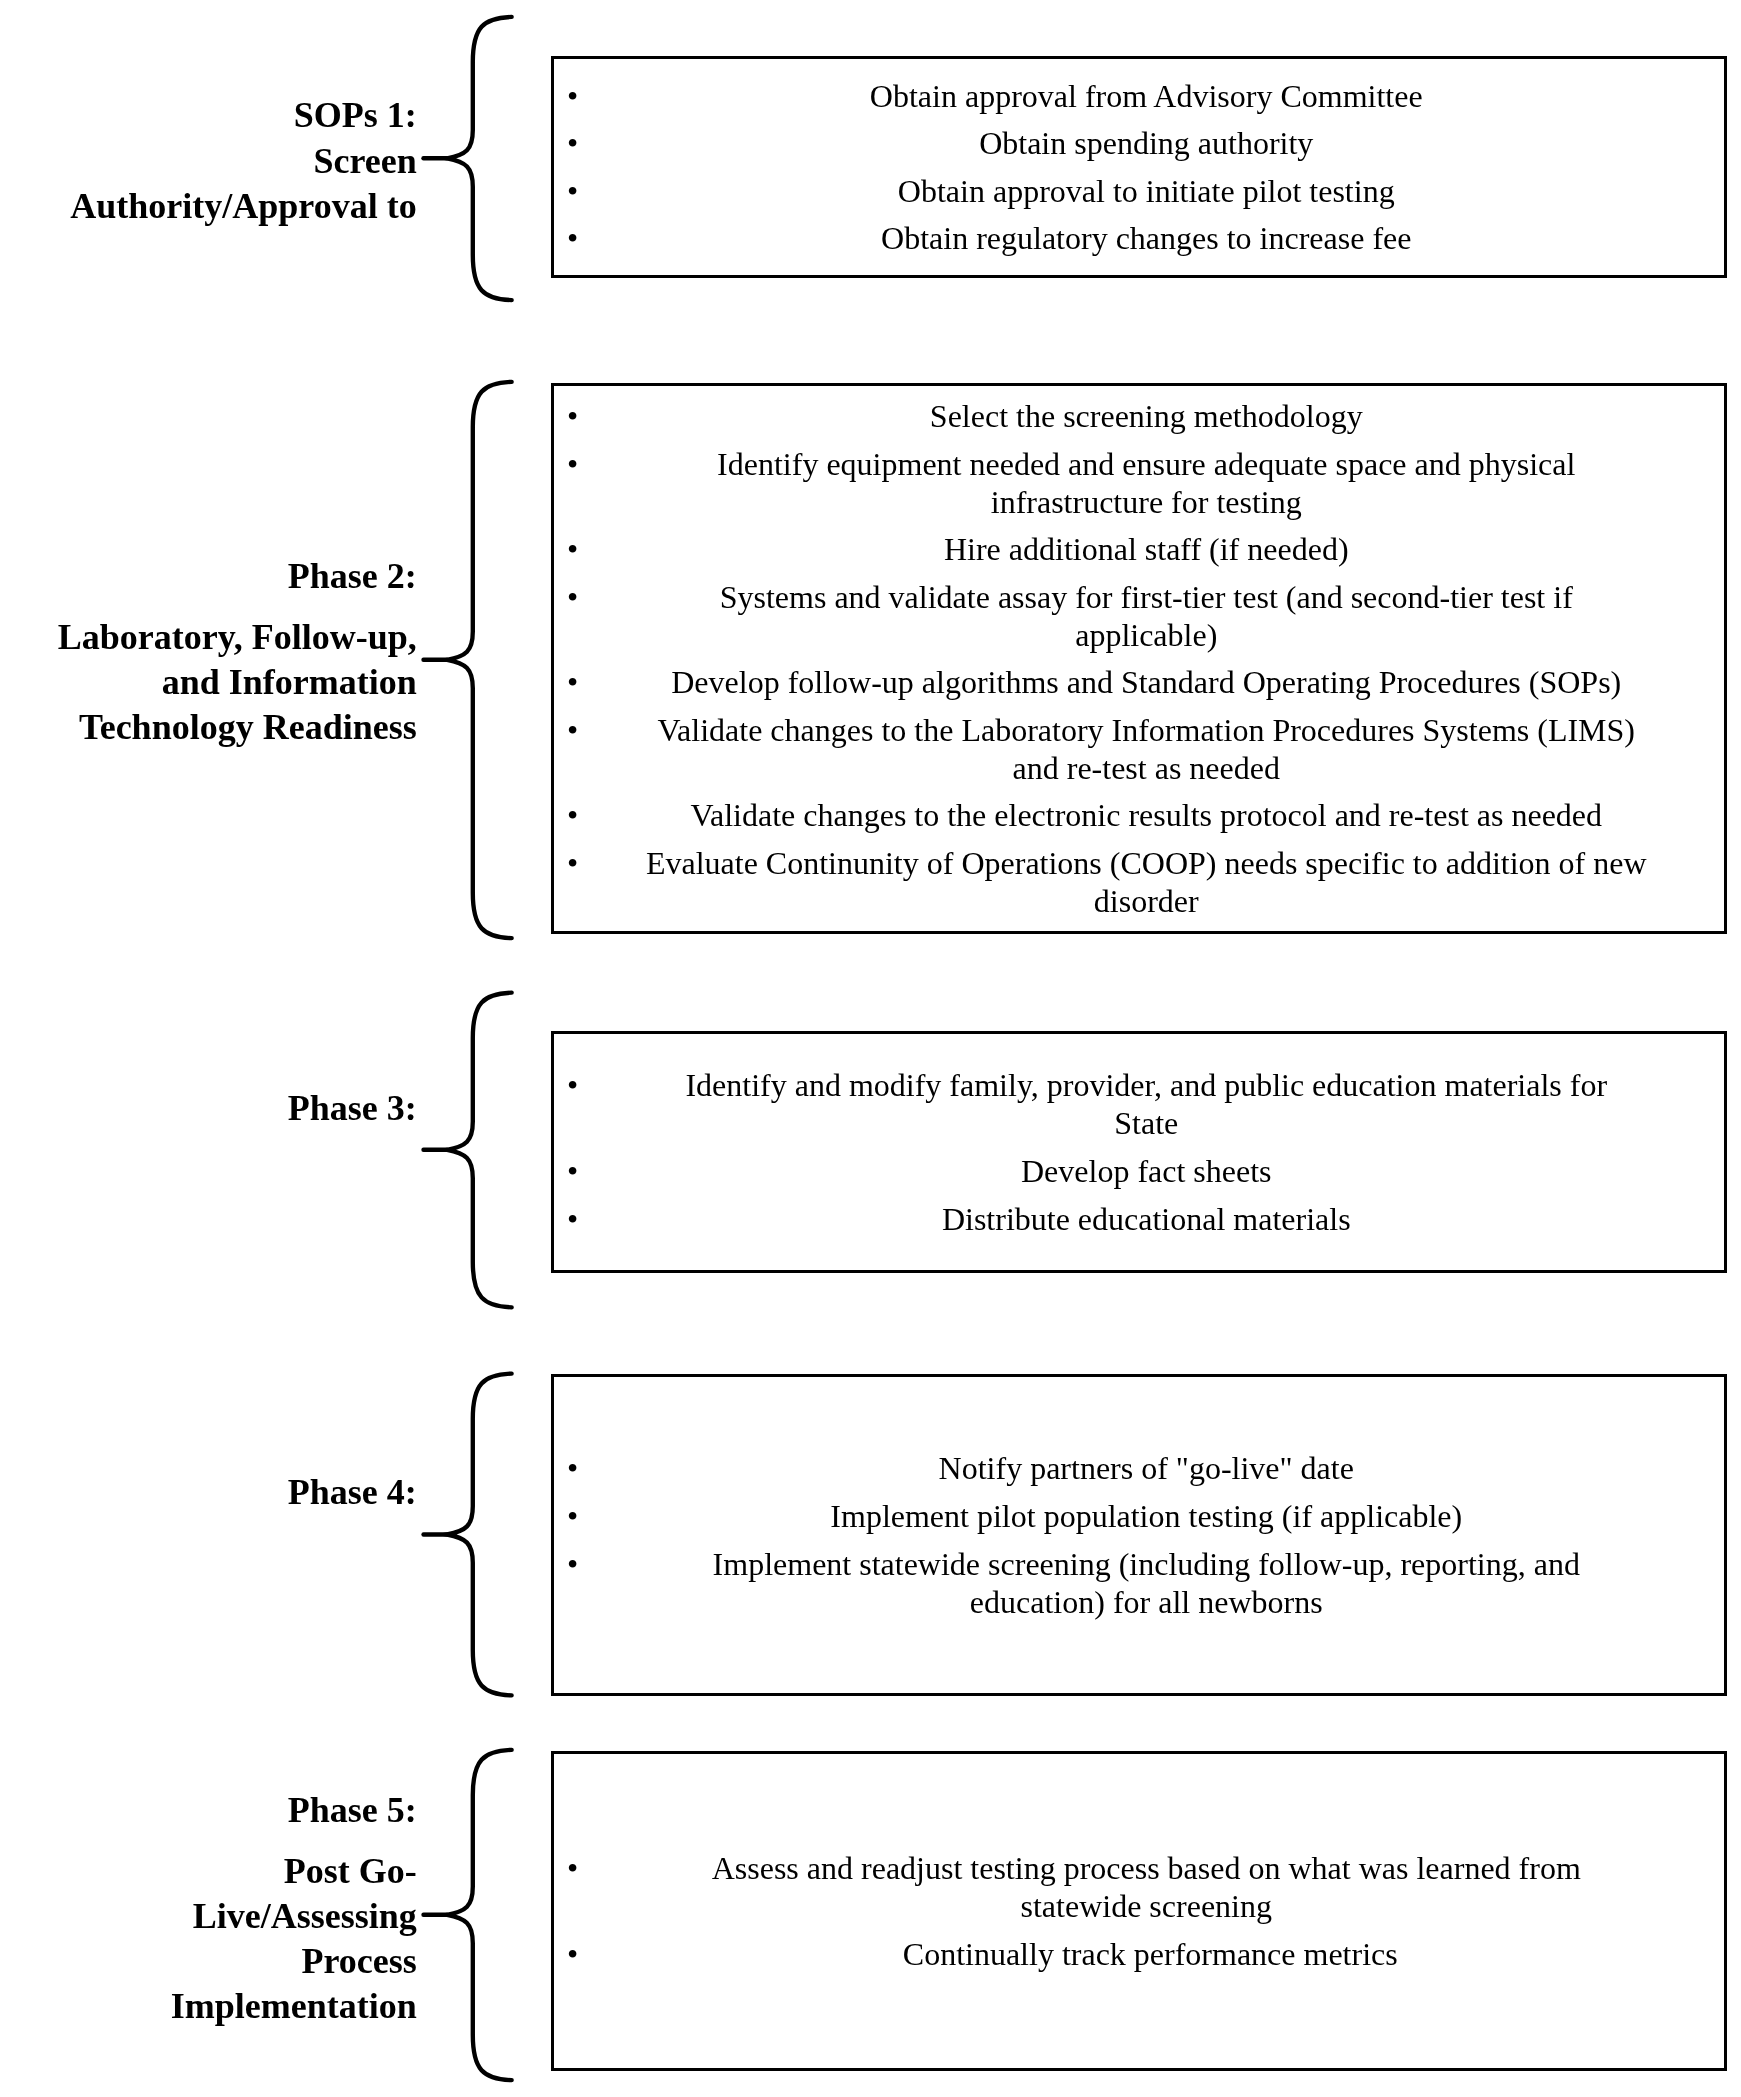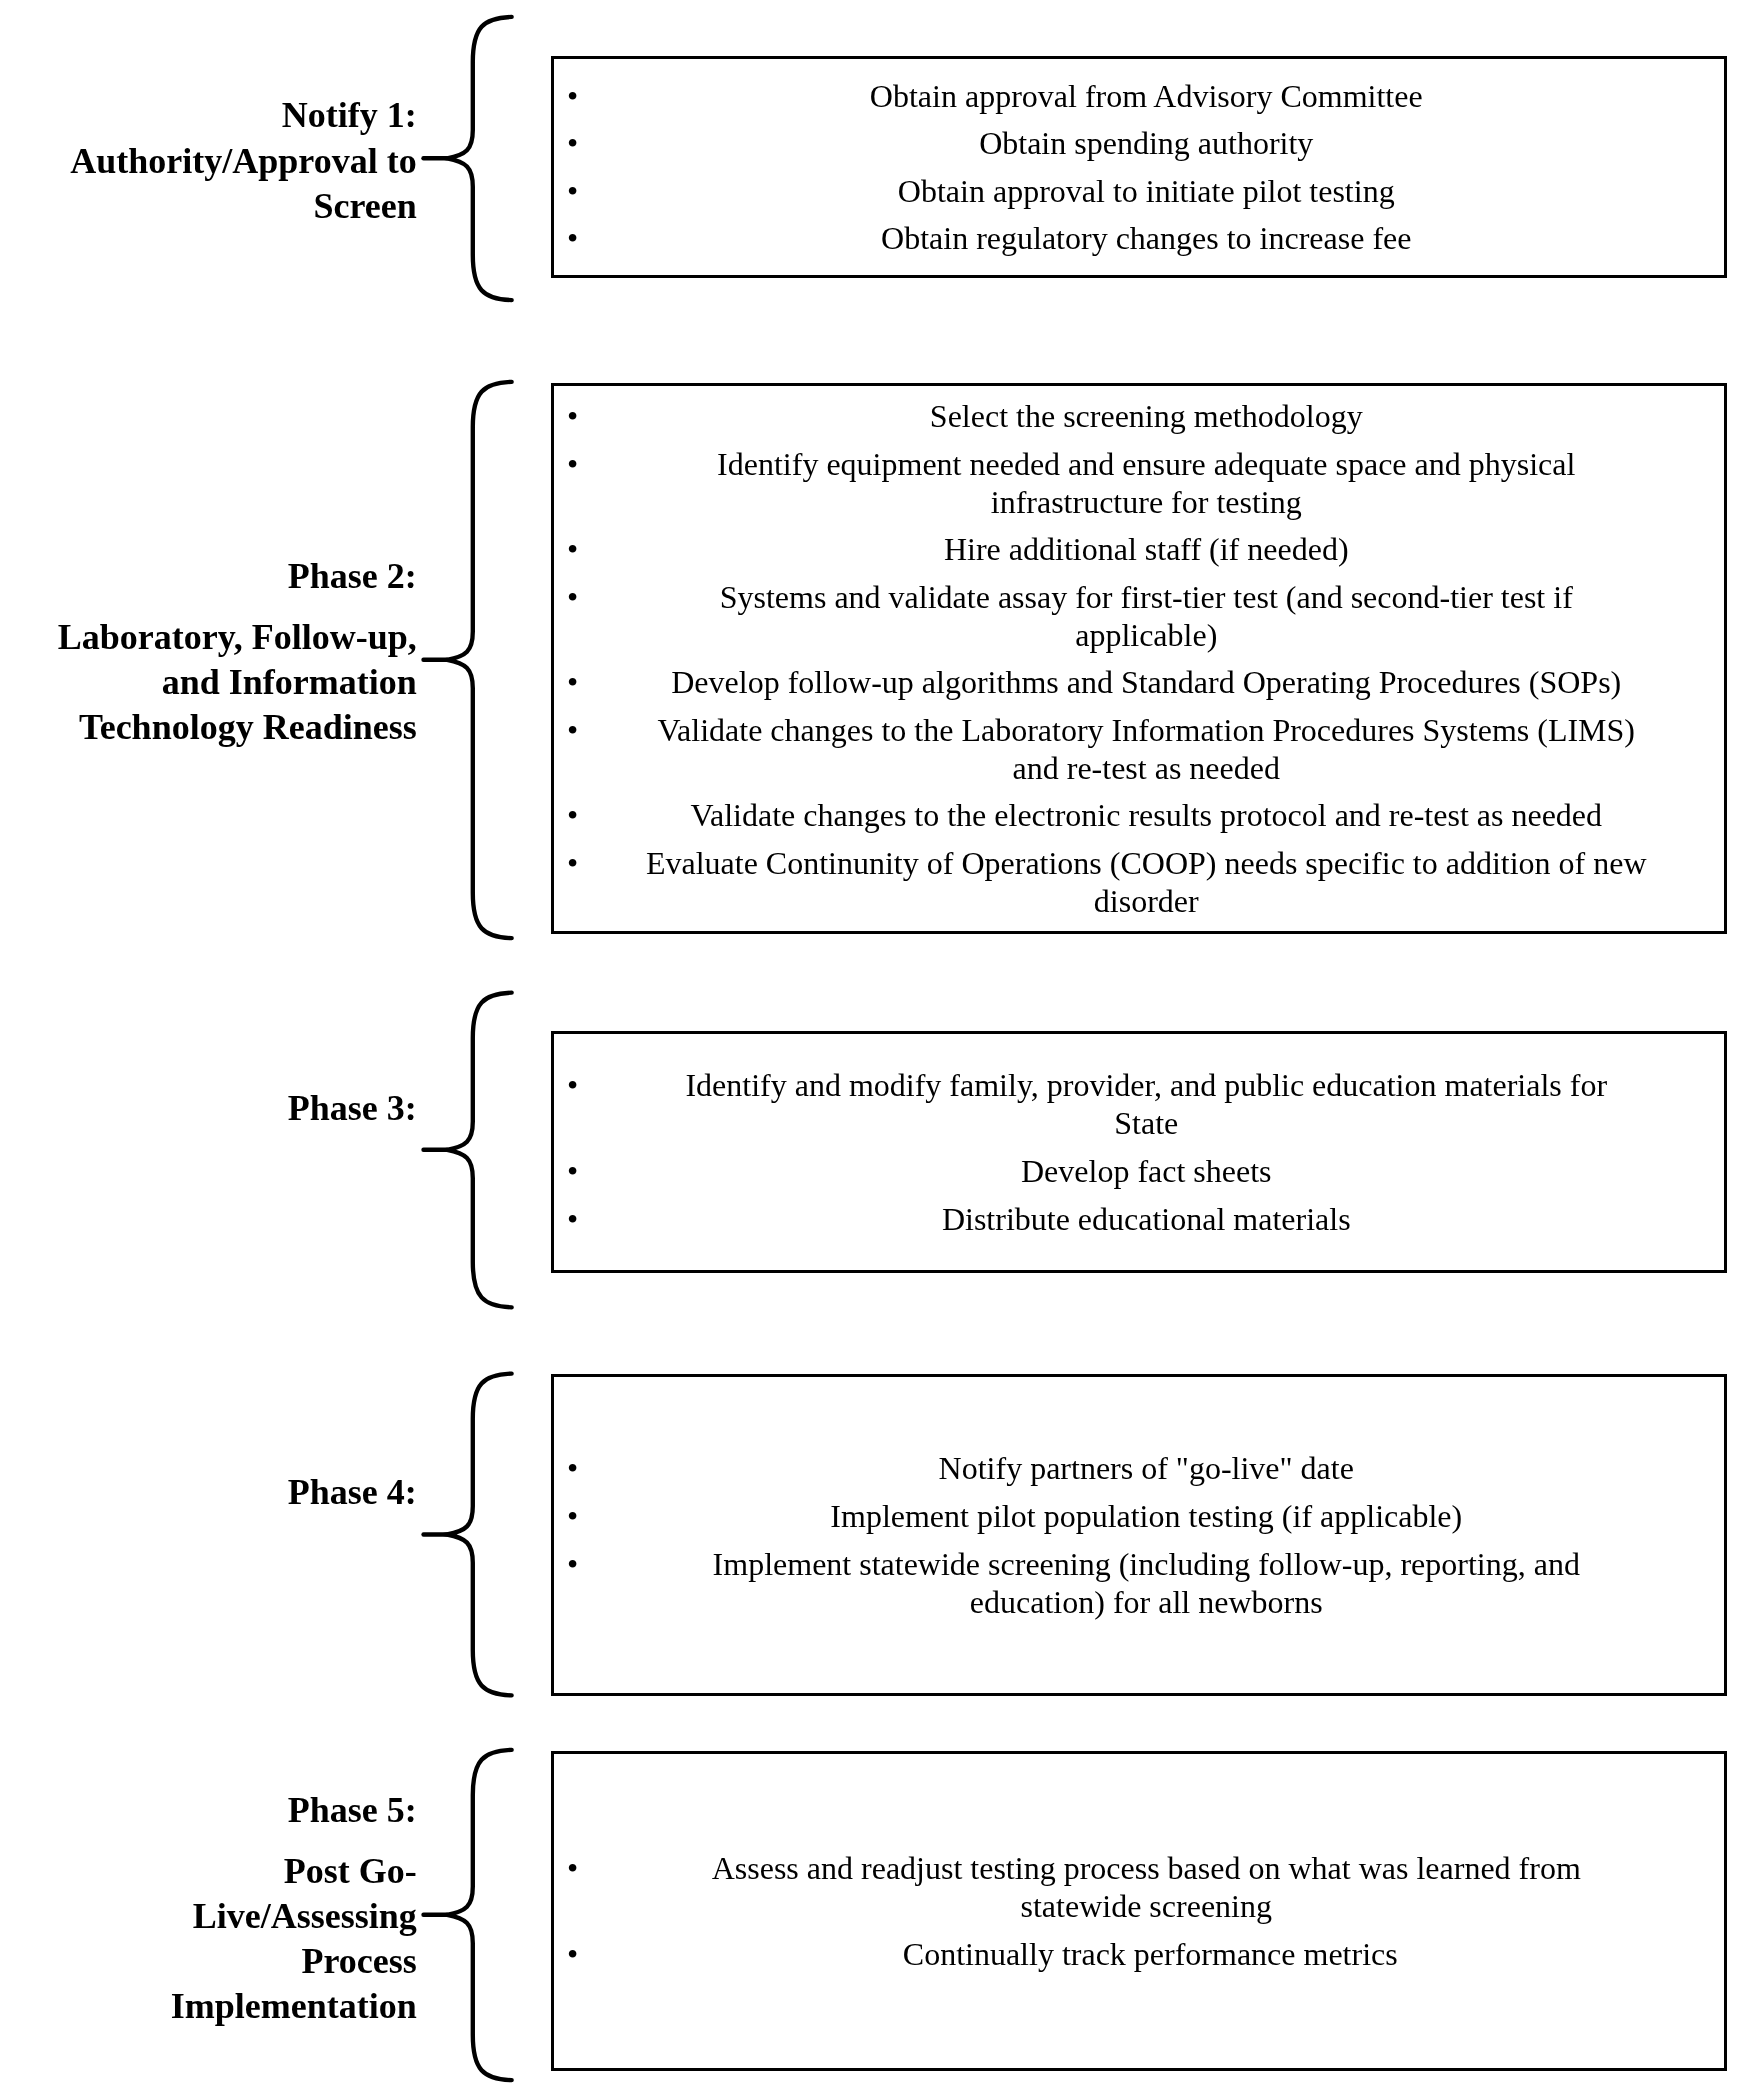--- a/index.html
+++ b/index.html
@@ -61,23 +61,23 @@
     white-space: pre-wrap;
     text-align: center;
   }
 </style>
 </head>
 <body>
 
 <div id="canvas">
 
   <div class="phase-label" style="top:93px">
-    <div class="phase-heading tight">Notify 1:</div>
+    <div class="phase-heading tight">SOPs 1:</div>
+    <div>Screen</div>
     <div>Authority/Approval to</div>
-    <div>Screen</div>
   </div>
   <svg class="brace" style="left:420px;top:13.5px" width="96" height="289" viewBox="-60 0 220 661">
     <path d="M150,6 C85,8 61,30 61,110 L61,265 C61,310 45,322 2,330 C45,338 61,350 61,395 L61,551 C61,631 85,653 150,655"></path>
     <path d="M2,330 L-52,330"></path>
   </svg>
   <div class="task-box" style="top:56px;height:222px">
     <div class="task-item">
       <span class="bullet">•</span>
       <div class="item-text">Obtain approval from Advisory Committee</div>
     </div>

